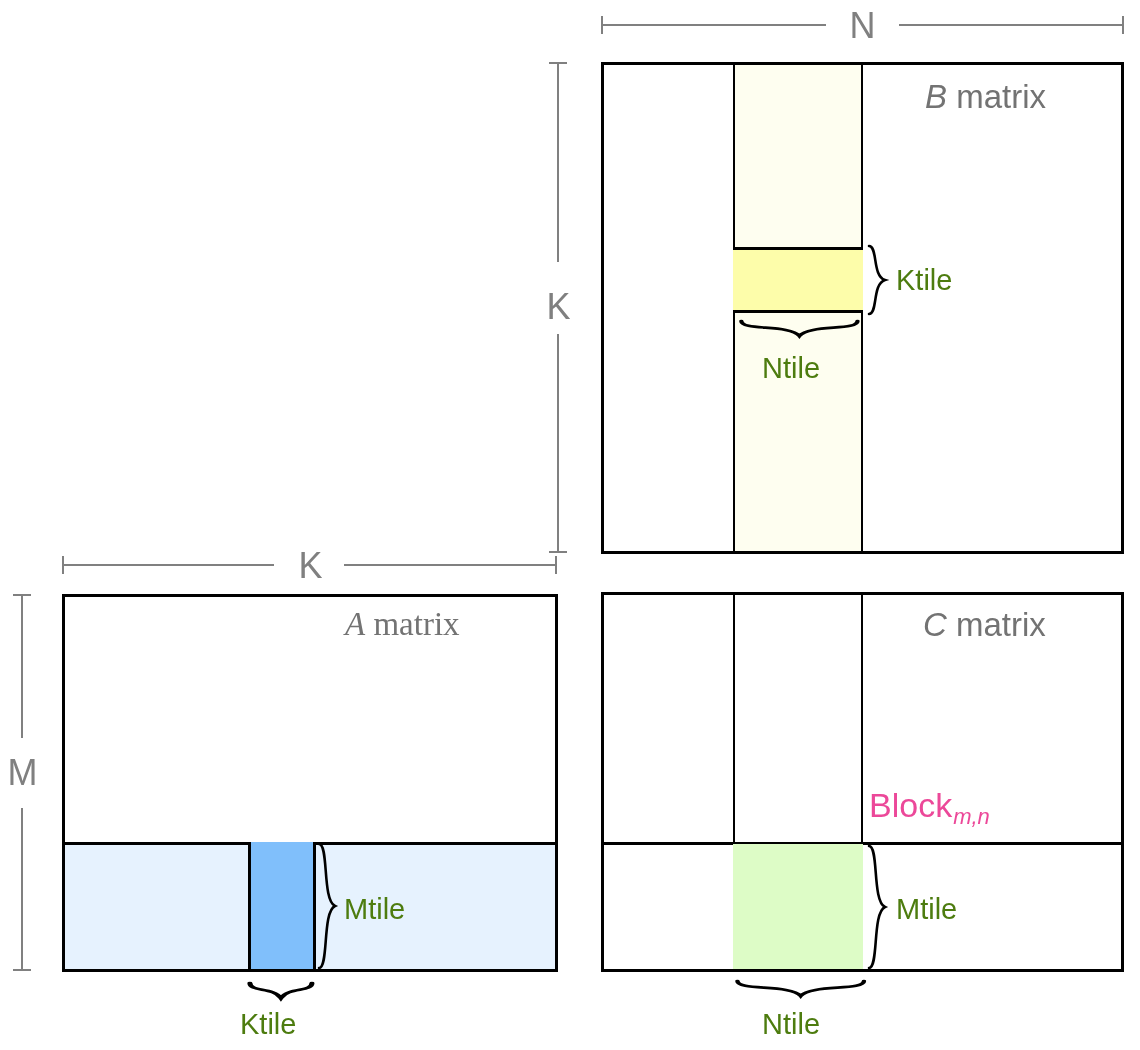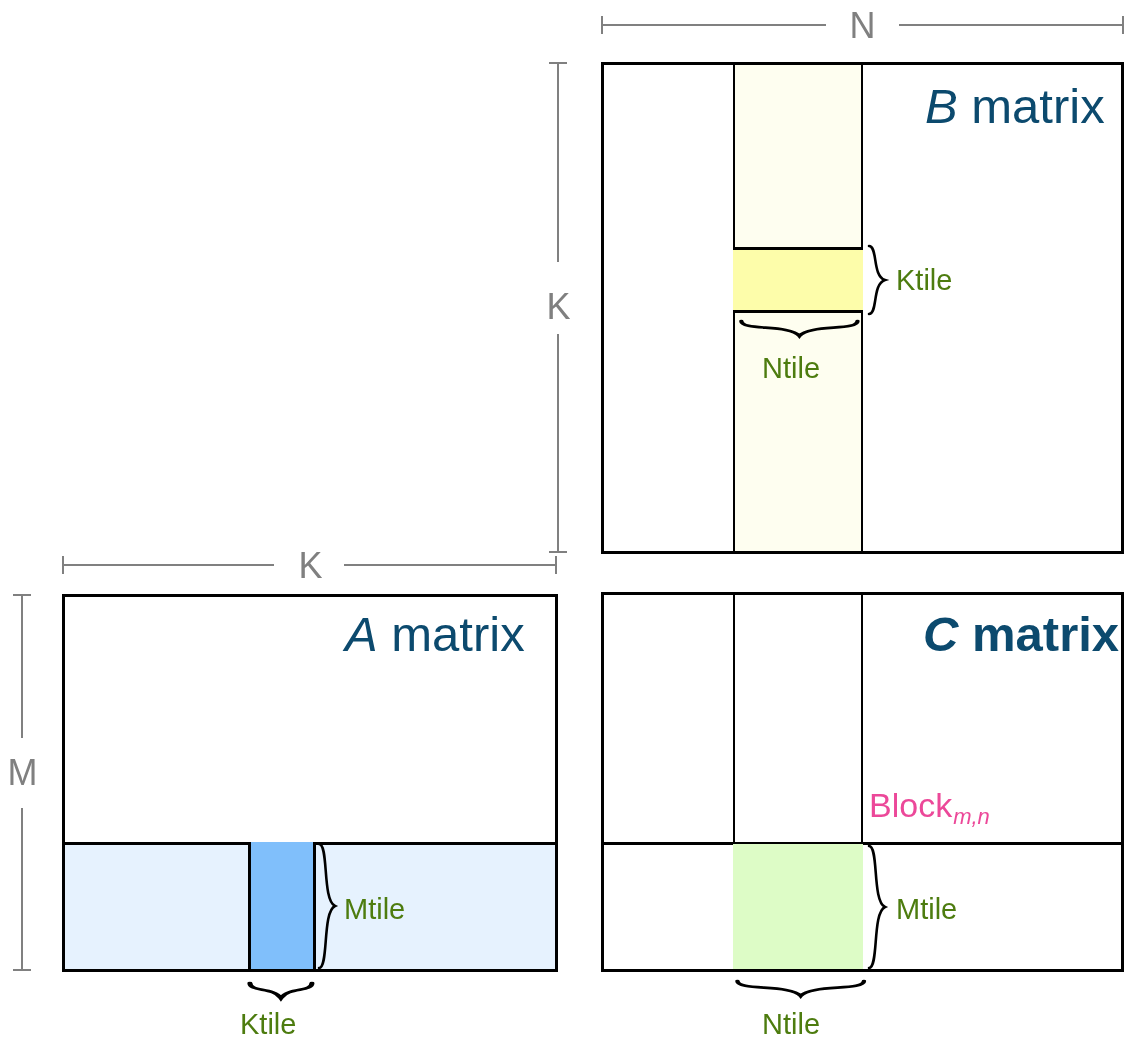--- a/index.html
+++ b/index.html
@@ -32,22 +32,22 @@
     background: #000000;
     width: 2px;
   }
   .thick-line-h {
     position: absolute;
     background: #000000;
     height: 3px;
   }
   .matrix-title {
     position: absolute;
-    font-size: 49px;
-    color: #0c4a6e;
+    font-size: 33px;
+    color: #737373;
     white-space: nowrap;
     letter-spacing: 0px;
   }
   .matrix-title .var {
     font-style: italic;
   }
   .block-label {
     position: absolute;
     font-size: 34px;
     color: #ec4899;
@@ -146,21 +146,21 @@
 
   <div class="matrix-box" style="left:62px; top:594px; width:496px; height:378px;">
 
     <div class="fill-region" style="left:0px; top:245px; width:490px; height:127px; background:#e6f2fe;"></div>
 
     <div class="thick-line-h" style="left:0px; top:245px; width:490px;"></div>
 
     <div class="fill-region" style="left:183px; top:245px; width:68px; height:127px; background:#80bffb; border-left:3px solid #000; border-right:3px solid #000;"></div>
   </div>
 
-  <div class="matrix-title" style="left:345px; top:606px;">
+  <div class="matrix-title" style="left:345px; top:606px;font-family:Liberation Serif, serif;">
     <span class="var">A</span><span> matrix</span>
   </div>
 
   <svg class="brace-svg" style="left:316px; top:842px; width:26px; height:128px;" viewBox="0 0 26 128">
     <path d="M 3 2 C 13 2 6 58 19 64 C 6 70 13 126 3 126" fill="none" stroke="#000000" stroke-width="2.6" stroke-linecap="round"></path>
   </svg>
   <div class="tile-label" style="left:344px; top:893px;">Mtile</div>
 
   <svg class="brace-svg" style="left:246px; top:980px; width:68px; height:26px;" viewBox="0 0 68 26">
     <path d="M 2 3 C 2 12 14 7 18 18 C 22 7 34 12 34 3" fill="none" stroke="#000000" stroke-width="2.6" stroke-linecap="round" transform="scale(1.94,1)"></path>
@@ -170,21 +170,21 @@
   <div class="matrix-box" style="left:601px; top:592px; width:523px; height:380px;">
 
     <div class="thin-line-v" style="left:129px; top:0px; height:374px;"></div>
     <div class="thin-line-v" style="left:257px; top:0px; height:374px;"></div>
 
     <div class="thick-line-h" style="left:0px; top:247px; width:517px;"></div>
 
     <div class="fill-region" style="left:129px; top:249px; width:130px; height:125px; background:#ddfcc6;"></div>
   </div>
 
-  <div class="matrix-title" style="left:923px; top:606px;font-weight:bold;">
+  <div class="matrix-title" style="left:923px; top:606px;">
     <span class="var">C</span><span> matrix</span>
   </div>
 
   <div class="block-label" style="left:869px; top:786px;">
     <span>Block</span><sub>m,n</sub>
   </div>
 
   <svg class="brace-svg" style="left:866px; top:844px; width:26px; height:126px;" viewBox="0 0 26 126">
     <path d="M 3 2 C 13 2 6 57 19 63 C 6 69 13 124 3 124" fill="none" stroke="#000000" stroke-width="2.6" stroke-linecap="round"></path>
   </svg>

